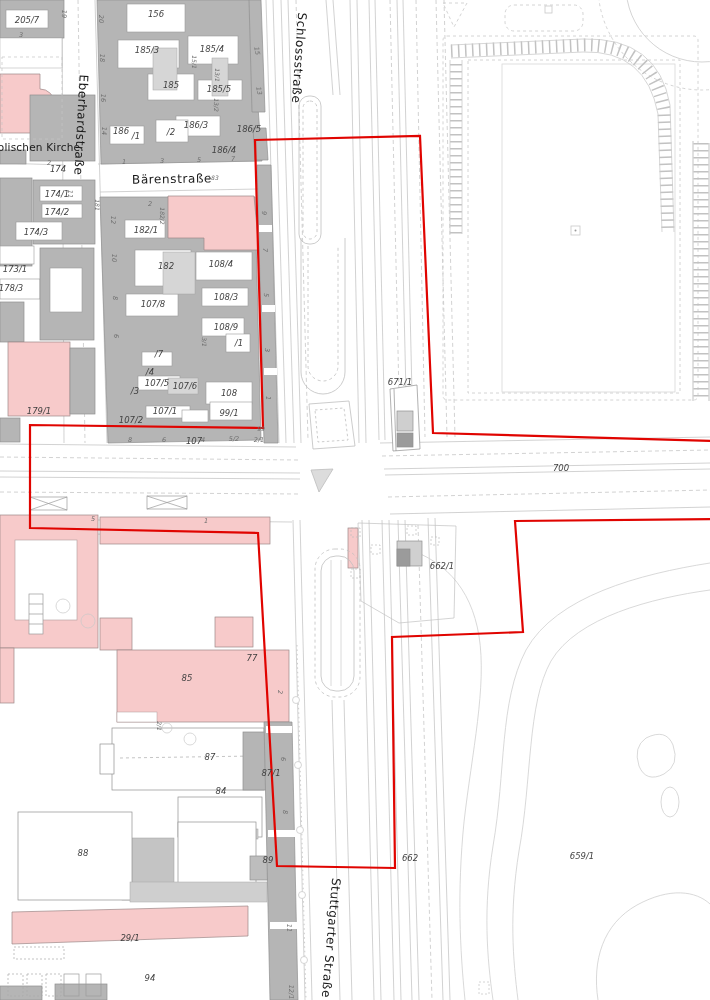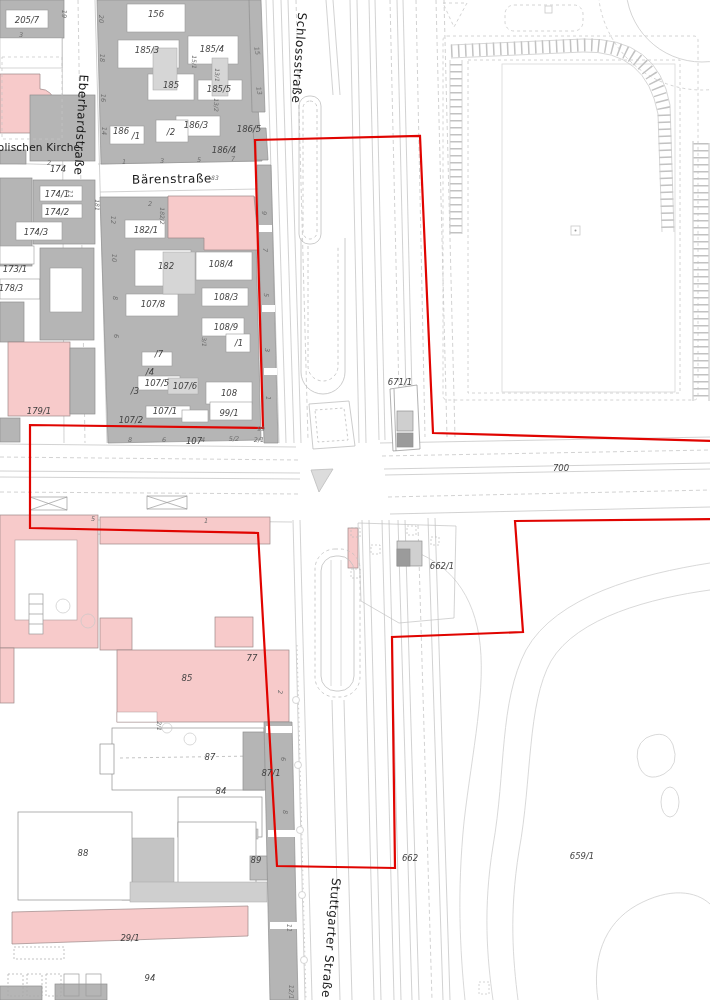--- a/index.html
+++ b/index.html
@@ -338,21 +338,21 @@
       <span class="lbl parcel" style="left: 521px; top: 468px; margin-left: 40px;">700</span>
       <span class="lbl parcel" style="left: 442px; top: 566px;">662/1</span>
       <span class="lbl parcel" style="left: 410px; top: 858px;">662</span>
       <span class="lbl parcel" style="left: 582px; top: 856px;">659/1</span>
       <span class="lbl parcel" style="left: 187px; top: 660px; margin-top: 18px;">85</span>
       <span class="lbl parcel" style="left: 252px; top: 658px;">77</span>
       <span class="lbl parcel" style="left: 210px; top: 757px;">87</span>
       <span class="lbl parcel" style="left: 271px; top: 773px;">87/1</span>
       <span class="lbl parcel" style="left: 221px; top: 791px;">84</span>
       <span class="lbl parcel" style="left: 83px; top: 853px;">88</span>
-      <span class="lbl parcel" style="left: 232px; top: 860px; padding-left: 48px;">89</span>
+      <span class="lbl parcel" style="left: 244px; top: 860px; padding-left: 48px;">89</span>
       <span class="lbl parcel" style="left: 130px; top: 938px;">29/1</span>
       <span class="lbl parcel" style="left: 150px; top: 978px;">94</span>
       <span class="lbl hn" style="left: 101px; top: 19px; transform: translate(-50%, -50%) rotate(90deg);">20</span>
       <span class="lbl hn" style="left: 102px; top: 58px; transform: translate(-50%, -50%) rotate(90deg);">18</span>
       <span class="lbl hn" style="left: 103px; top: 98px; transform: translate(-50%, -50%) rotate(90deg);">16</span>
       <span class="lbl hn" style="left: 104px; top: 131px; transform: translate(-50%, -50%) rotate(90deg);">14</span>
       <span class="lbl hn" style="left: 64px; top: 14px; transform: translate(-50%, -50%) rotate(90deg);">19</span>
       <span class="lbl hn" style="left: 21px; top: 35px;">3</span>
       <span class="lbl hn" style="left: 257px; top: 51px; transform: translate(-50%, -50%) rotate(80deg);">15</span>
       <span class="lbl hn" style="left: 259px; top: 91px; transform: translate(-50%, -50%) rotate(80deg);">13</span>

